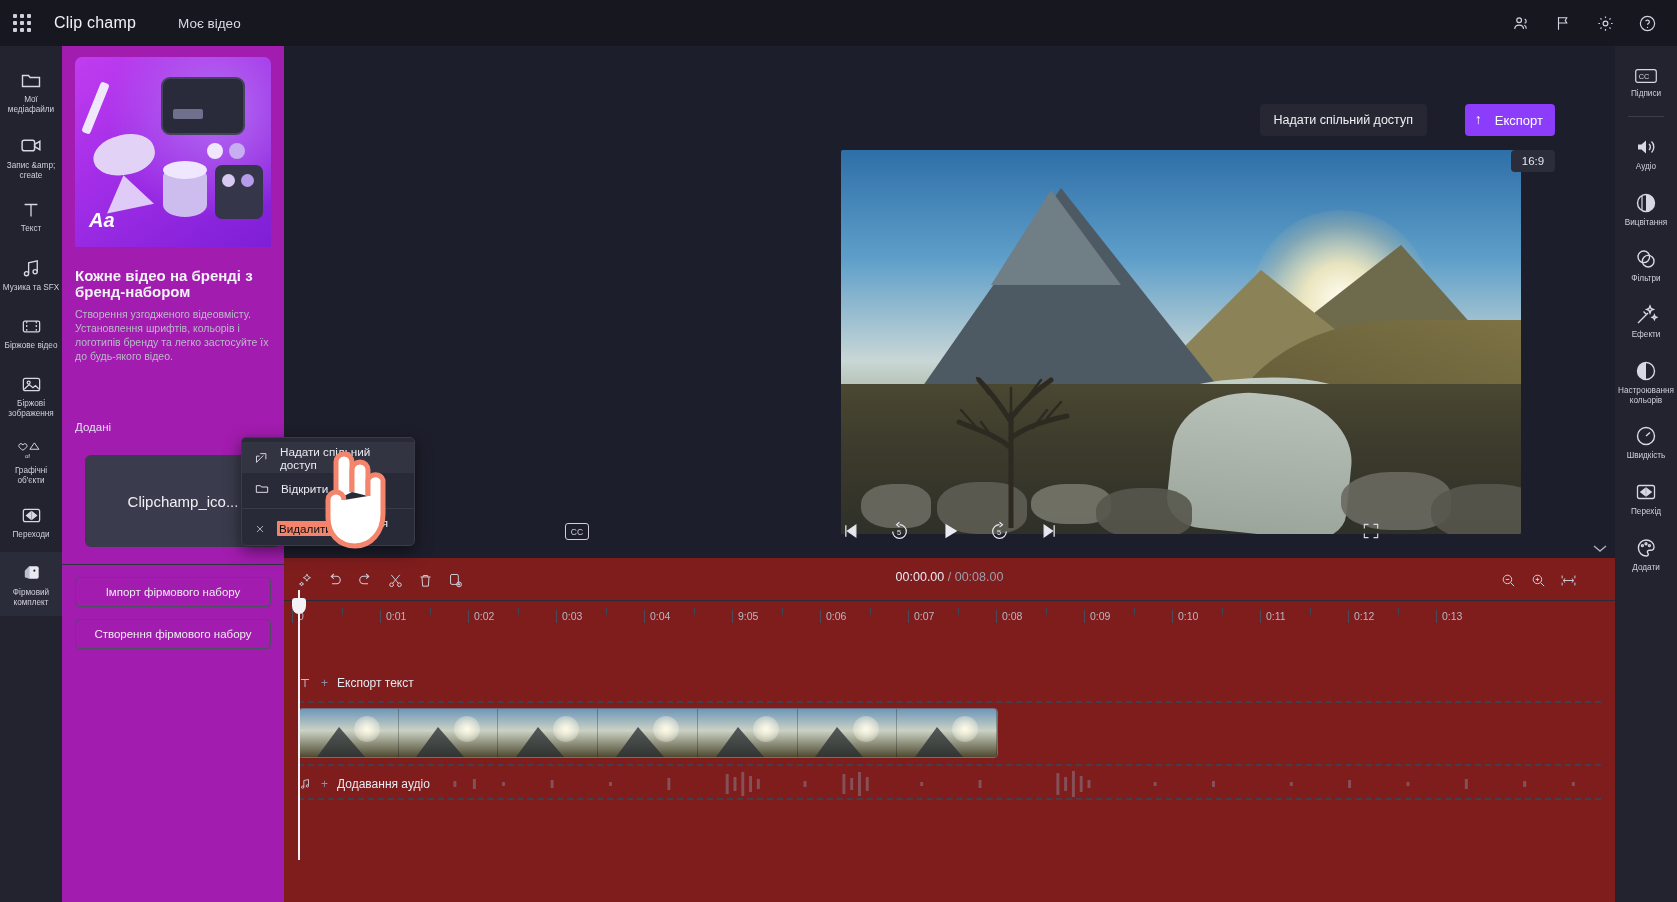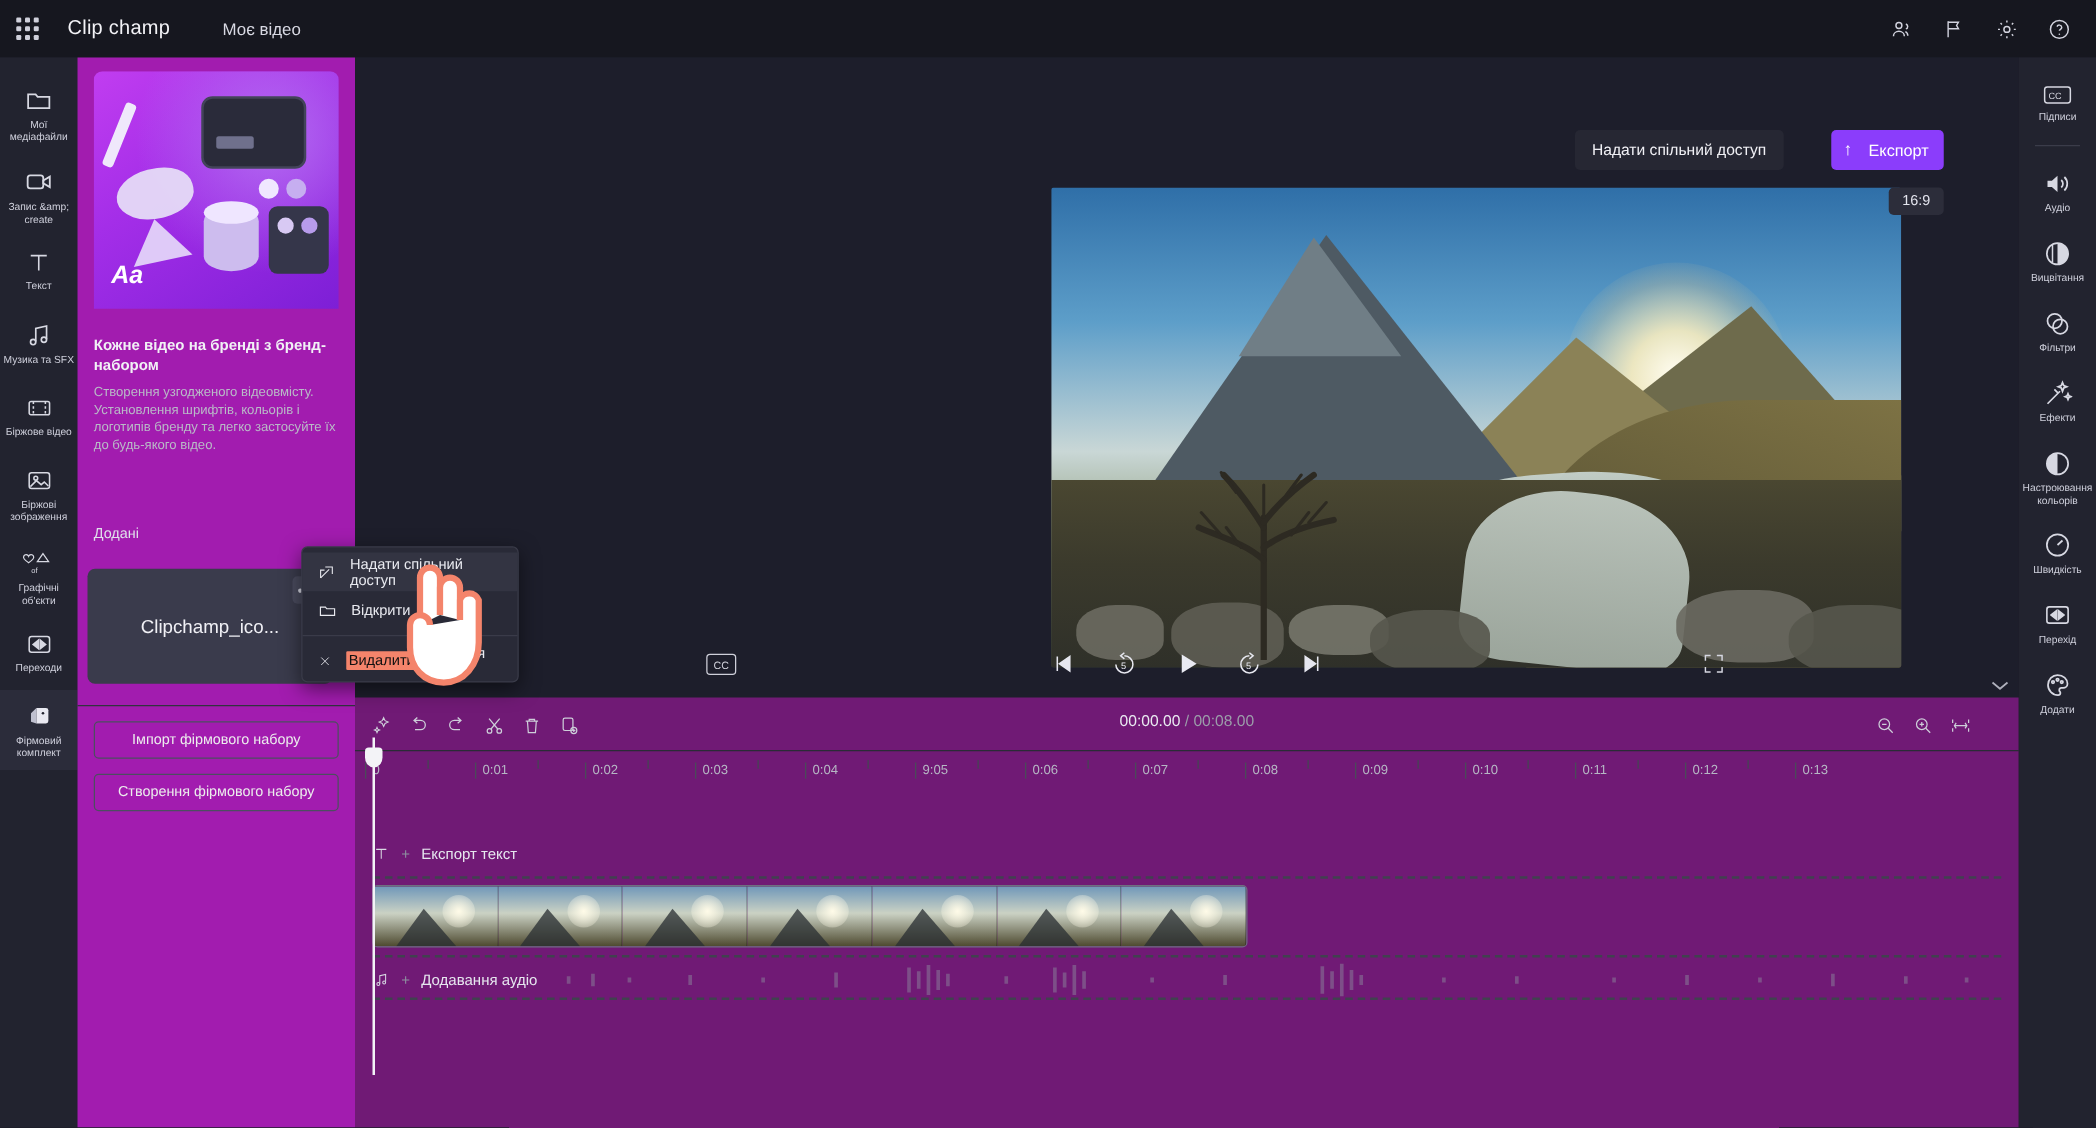--- a/index.html
+++ b/index.html
@@ -73,25 +73,25 @@
              border-radius:50%; }
   .pi.dot2 { left:154px; top:86px; width:16px; height:16px; background:#c6aef0;
              border-radius:50%; }
   .pi.pen  { left:16px; top:24px; width:9px; height:54px; background:#efe8fb;
              border-radius:3px; transform:rotate(22deg); }
   .pi.tri  { left:28px; top:118px; width:0; height:0; border-left:24px solid transparent;
              border-right:24px solid transparent; border-bottom:34px solid #e7dcfa;
              border-radius:0; transform:rotate(-12deg); opacity:.9;}
   .aa { position:absolute; left:14px; top:152px; font-size:20px; font-weight:bold;
         color:#ffffff; font-style:italic; }
-  .promo-title { font-size:12px; line-height:16px; color:#f1f1f6; font-weight:600; }
+  .promo-title { font-size:15px; line-height:16px; color:#f1f1f6; font-weight:600; }
   .promo-text { font-size:10.5px; line-height:14px; color:#b9bac7; margin-top:7px; }
 
   .sec-title { position:absolute; left:13px; top:375px; font-size:11.5px; color:#e0e1eb; }
-  .added-card { position:absolute; left:8px; top:409px; width:196px; height:92px;
+  .added-card { position:absolute; left:23px; top:409px; width:196px; height:92px;
                 background:#3a3b4c; border-radius:6px; display:flex; align-items:center;
                 justify-content:center; cursor:pointer; }
   .added-name { font-size:15px; color:#f0f0f5; }
   .dots-btn { position:absolute; right:6px; top:6px; width:26px; height:22px;
               background:#4a4b5e; border-radius:4px; display:flex; align-items:center;
               justify-content:center; color:#d8d9e4; font-size:13px; letter-spacing:1.5px;
               cursor:pointer; }
   .panel-sep { position:absolute; left:0; top:518px; width:222px; height:1px;
                background:#32333f; }
   .pbtn { position:absolute; left:13px; width:196px; height:30px; border:1px solid #4d4e60;
@@ -170,21 +170,21 @@
             display:flex; align-items:center; gap:24px; }
   .pc { width:26px; height:26px; display:flex; align-items:center; justify-content:center;
         cursor:pointer; color:#e6e7ef; }
   .fullsc { position:absolute; right:232px; top:9px; width:22px; height:22px;
             cursor:pointer; color:#d6d7e1; }
   .collapse { position:absolute; right:-2px; bottom:-4px; width:26px; height:20px;
               color:#aeafbb; cursor:pointer; }
 
   
   .tl { position:absolute; left:284px; top:558px; right:62px; bottom:0;
-        background:#701a75; }
+        background:#7f1d1d; }
   .tl-tools { position:absolute; left:0; top:0; width:100%; height:42px; }
   .tt { position:absolute; top:9px; width:26px; height:26px; display:flex;
         align-items:center; justify-content:center; color:#cdced9; cursor:pointer;
         border-radius:4px; }
   .timecode { position:absolute; left:50%; top:12px; transform:translateX(-50%);
               font-size:12.5px; color:#e9eaf1; white-space:nowrap; }
   .timecode .tot { color:#9c9daa; }
   .ruler { position:absolute; left:0; top:42px; width:100%; height:30px;
            border-top:1px solid #2a2b36; }
   .tick { position:absolute; top:9px; font-size:10.5px; color:#b6b7c4; }

